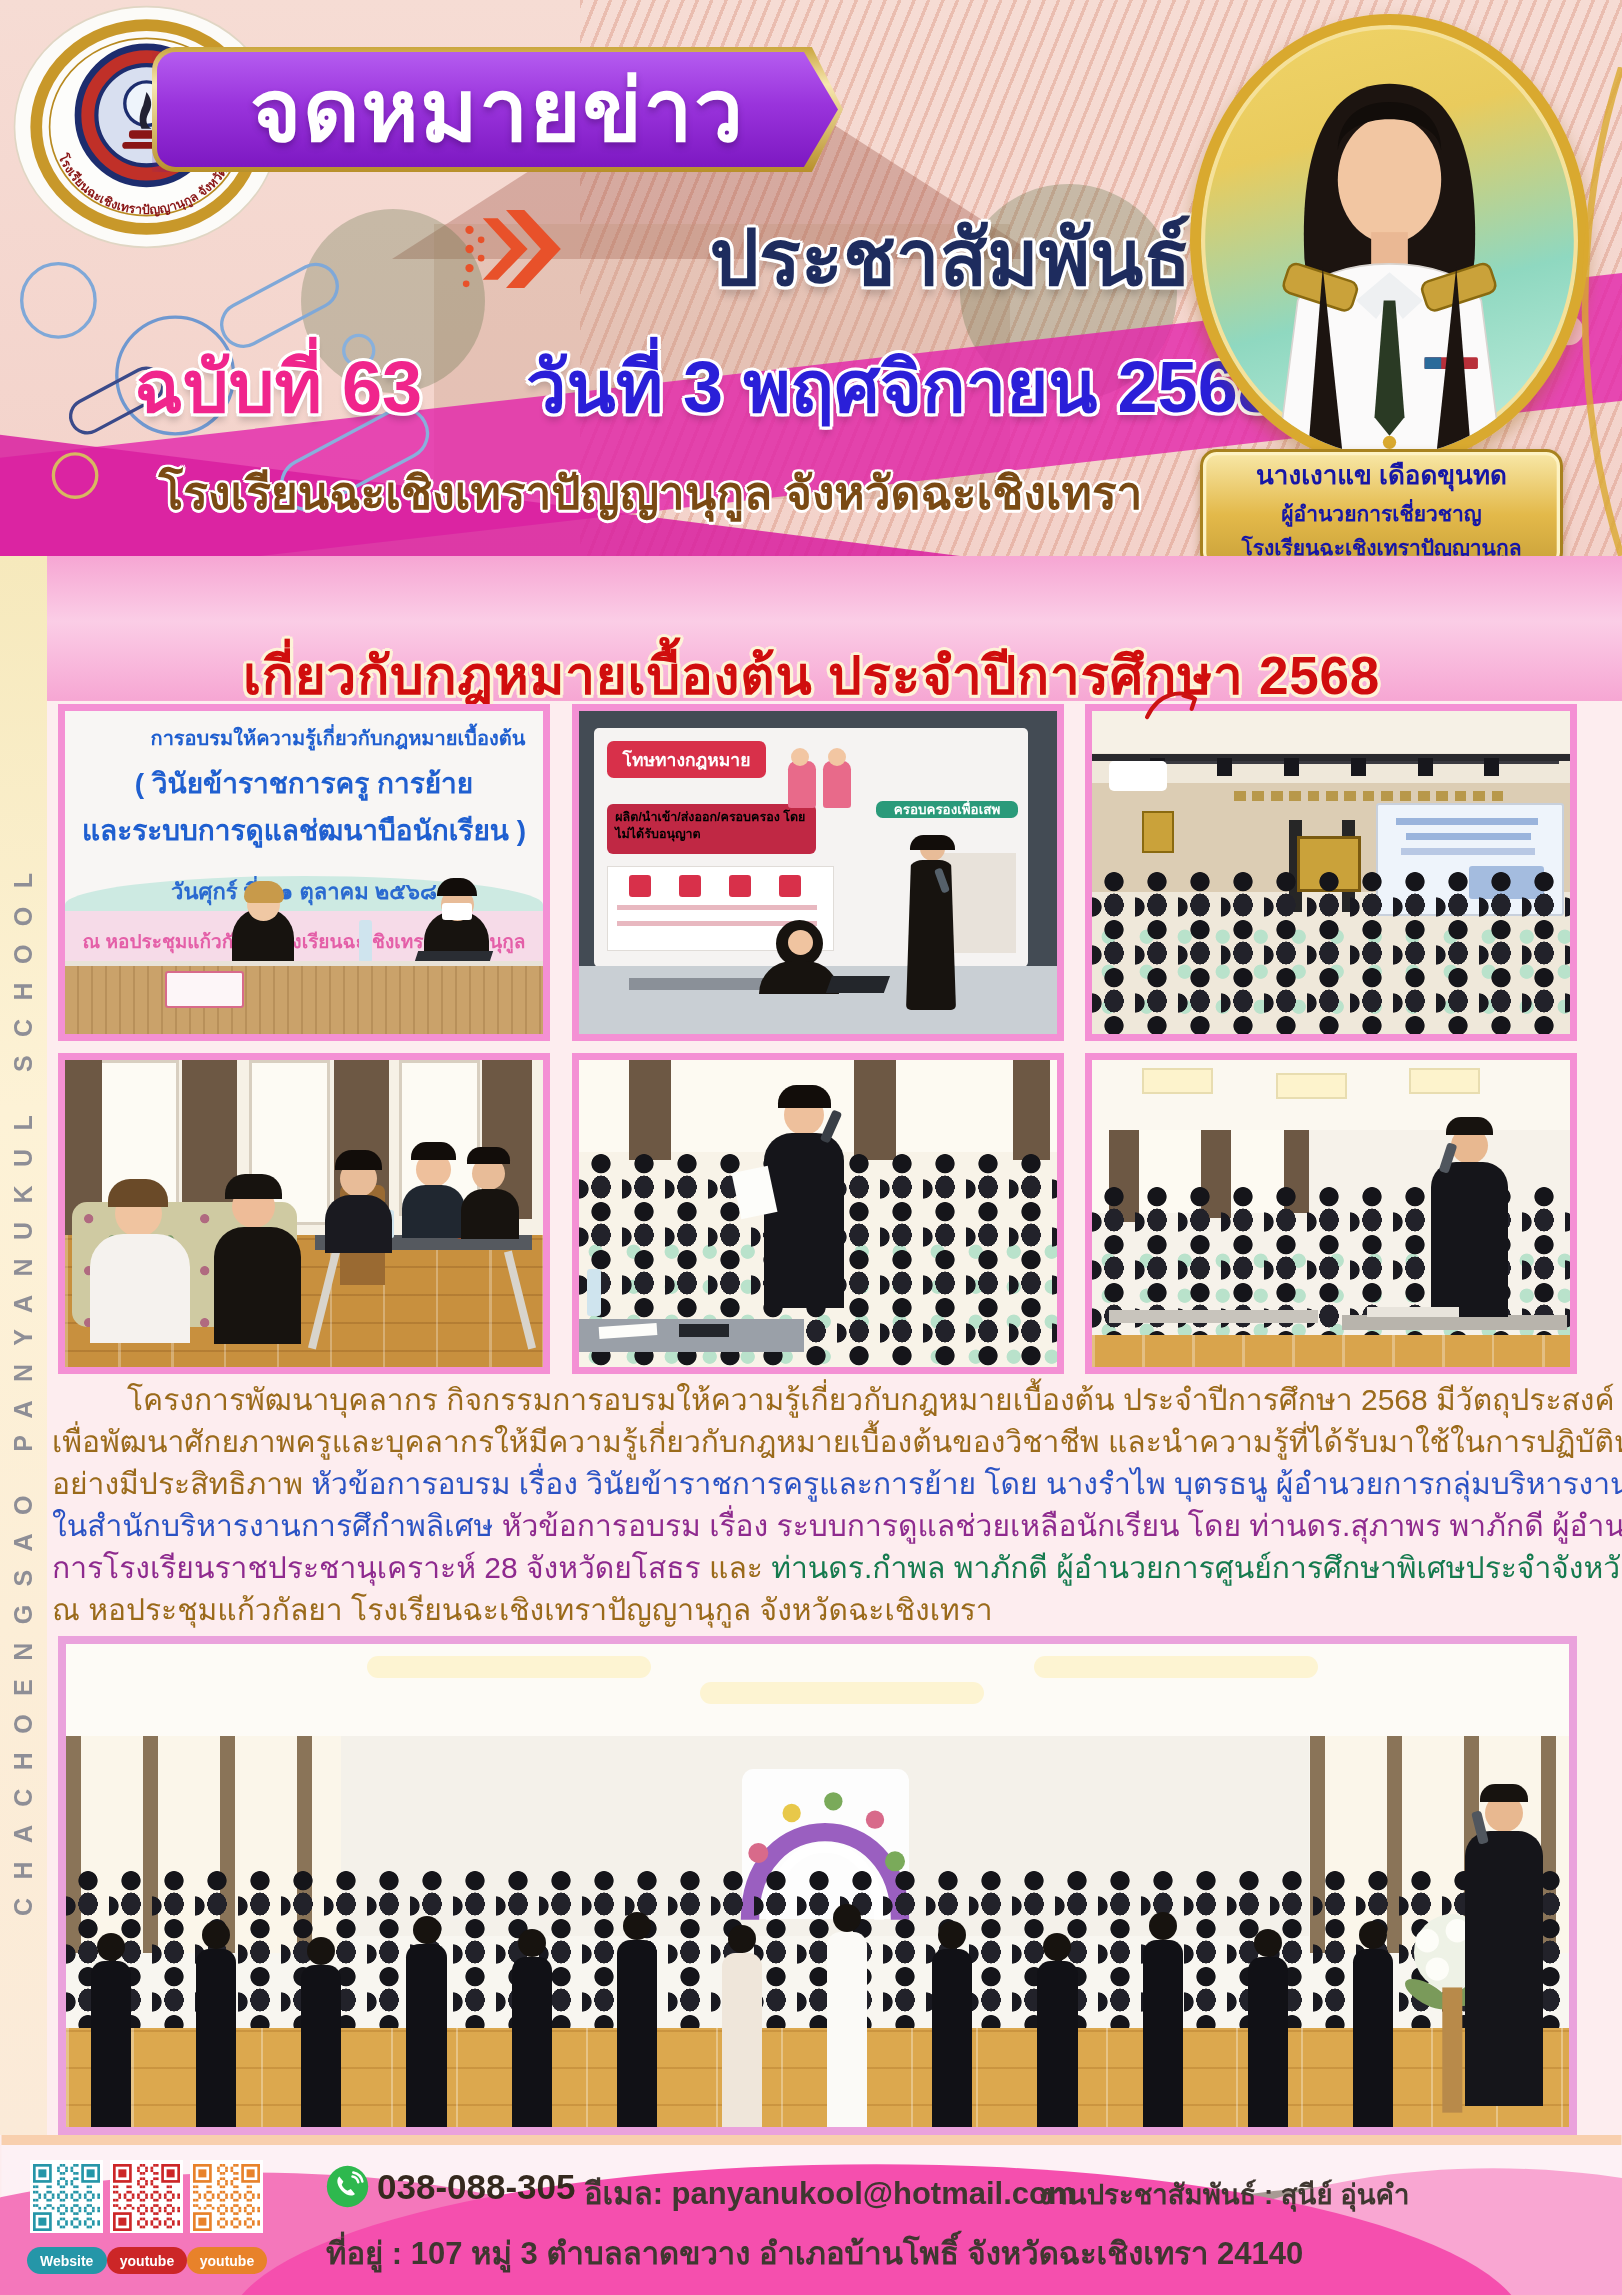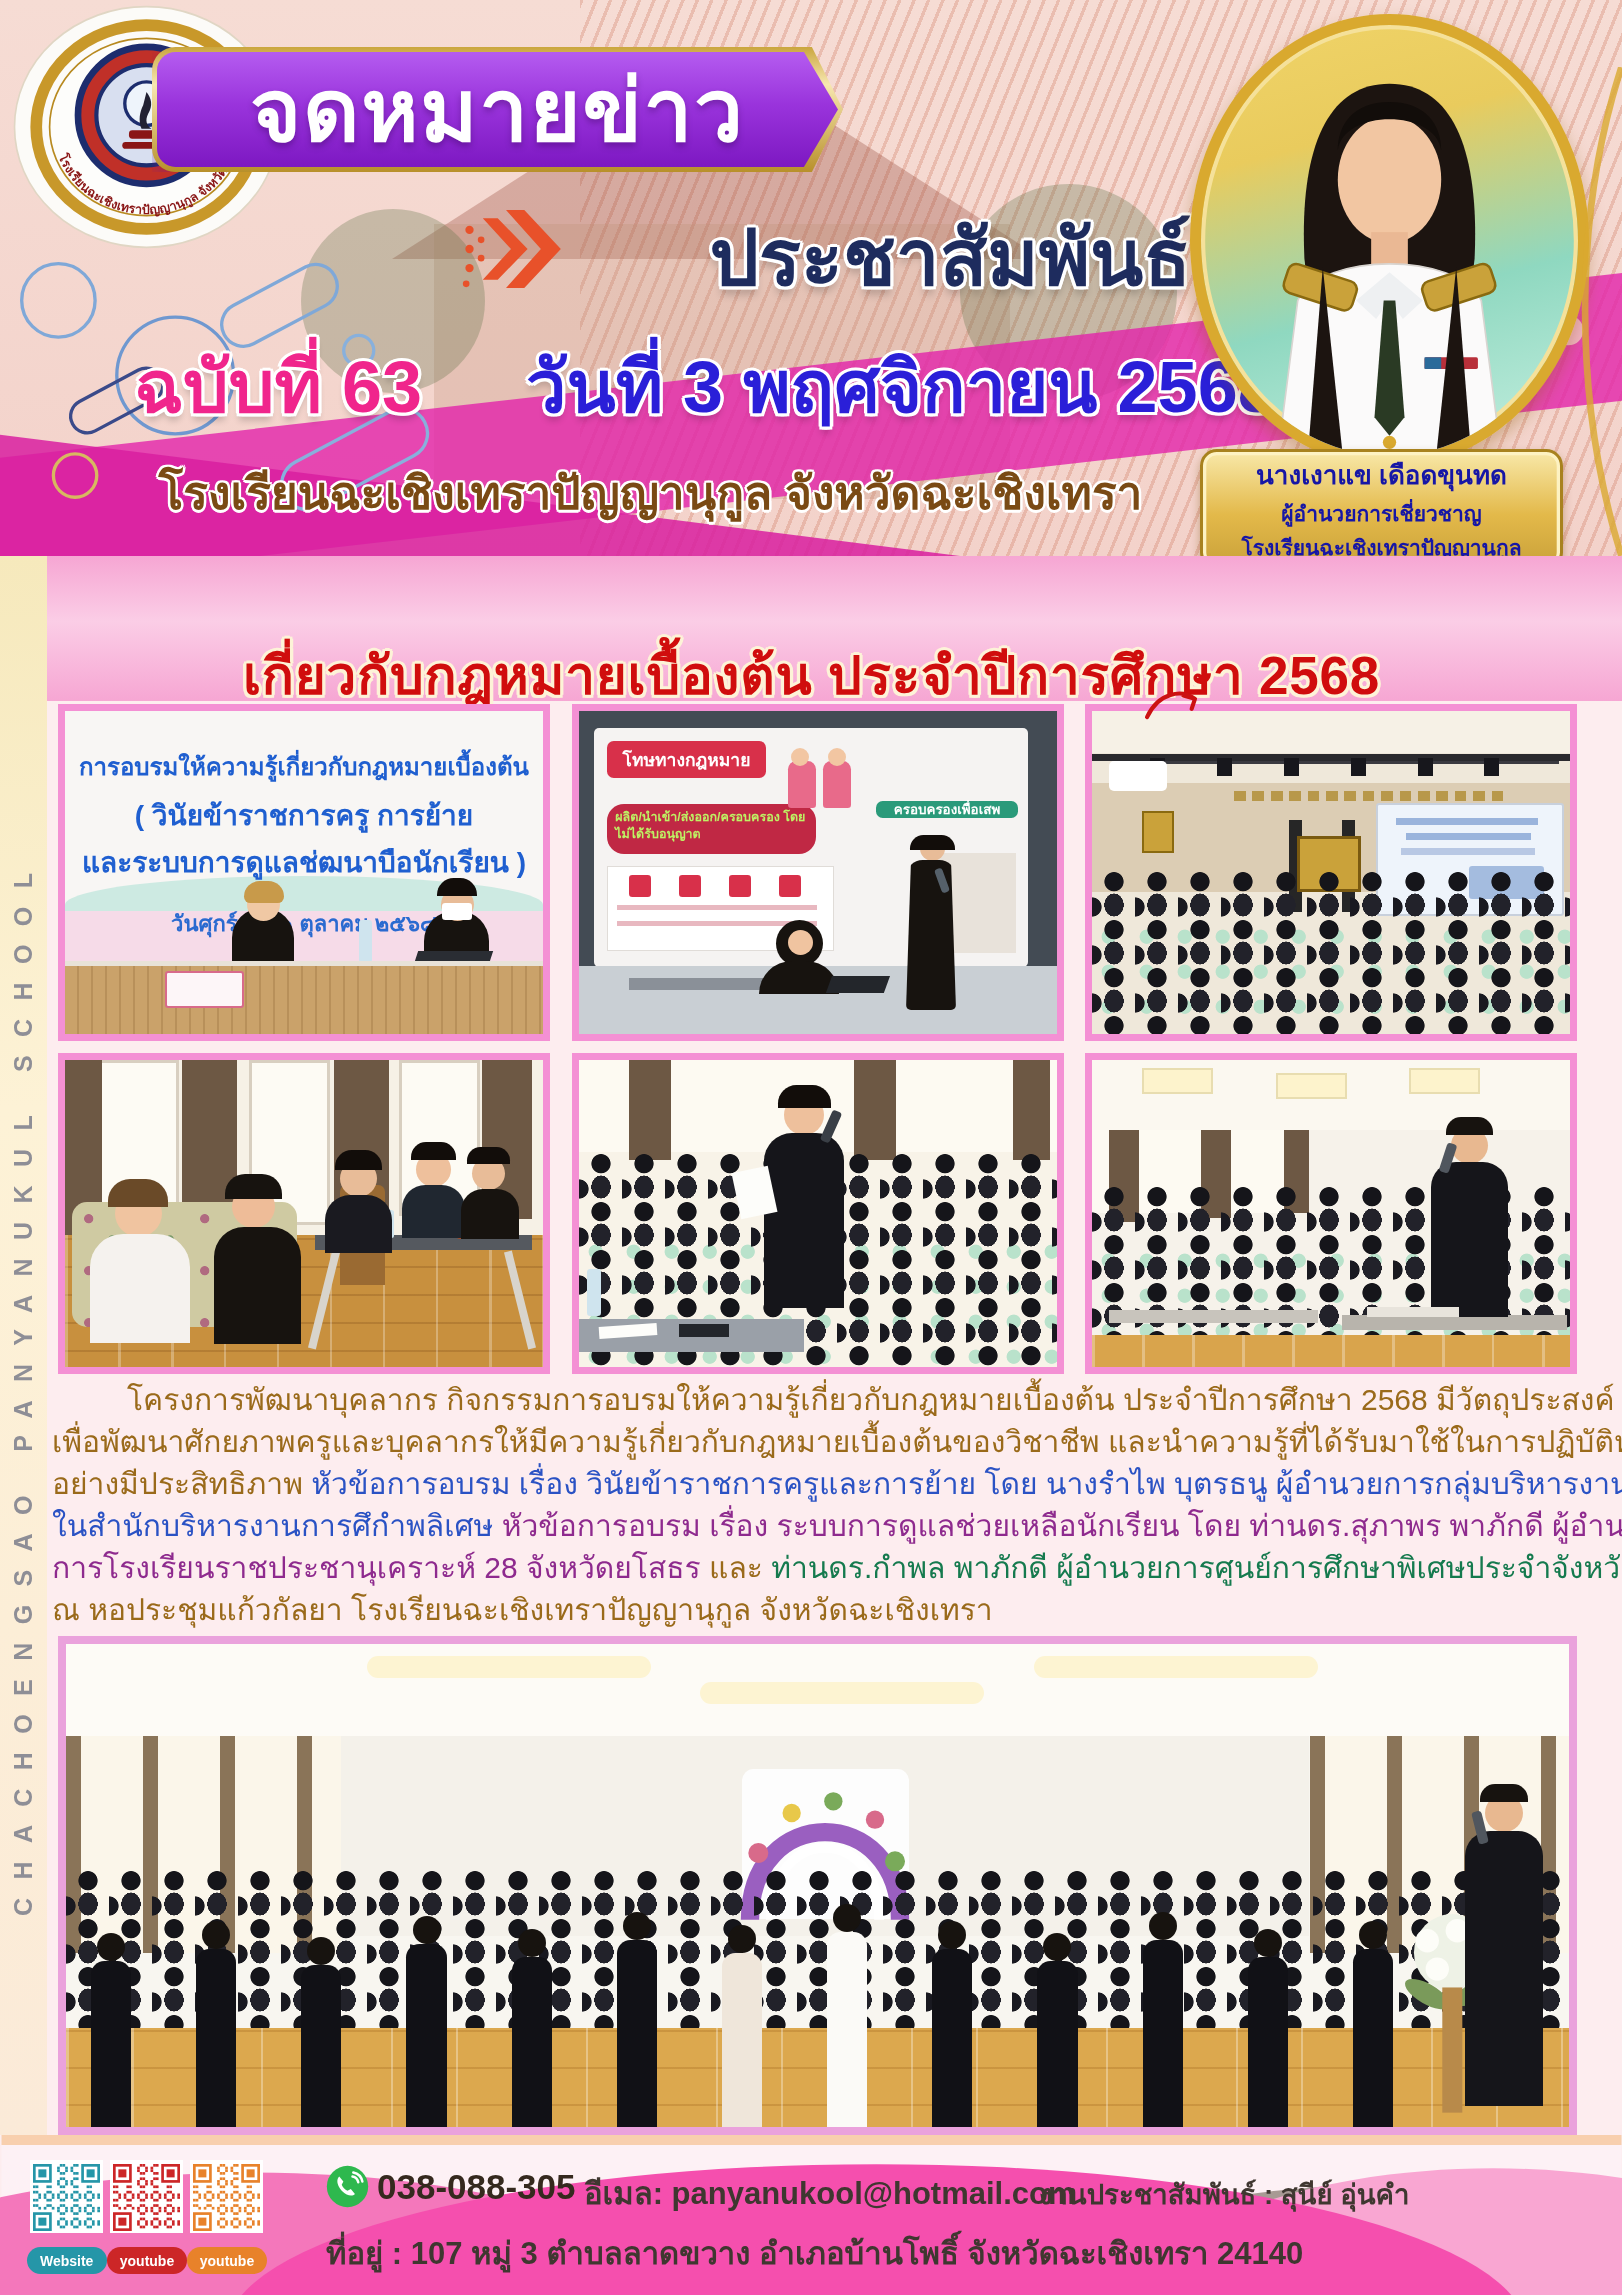--- a/index.html
+++ b/index.html
@@ -57,21 +57,21 @@
      radial-gradient(circle 10px at 0px 37px,#191920 9.2px,rgba(0,0,0,0) 10px),
      radial-gradient(ellipse 16px 19px at 0px 60px,#262630 60%,rgba(0,0,0,0) 61%);
      background-size:43px 48px;}
   .chairs{background-image:radial-gradient(circle 7.5px at 16.7px 16.7px,#b9e2cb 6.7px,rgba(0,0,0,0) 7.5px);background-size:38px 35px;}
   .fg{position:relative;border-radius:13.4px 13.4px 0 0;background:#111116;}
   .fg::before{content:"";position:absolute;left:50%;top:-28px;transform:translateX(-50%);
      width:28px;height:28px;border-radius:50%;background:#17130f;}
   .row{display:flex;align-items:flex-end;}
   
   .p1l{position:relative;width:100%;text-align:center;font-weight:700;}
-  .p1l0{font-size:24px;color:#1f5fd0;margin-top:36px;}
+  .p1l0{font-size:20px;color:#1f5fd0;margin-top:11px;padding-left:34px;}
   .p1l1{font-size:28px;color:#1f5fd0;margin-top:6.7px;}
   .p1l2{font-size:28px;color:#1f5fd0;margin-top:3.3px;}
   .p1l3{font-size:22px;color:#2a6ad0;margin-top:22px;}
   .p1l4{font-size:19px;color:#e45fa8;margin-top:16.7px;}
   
   #para{left:52px;top:1379px;width:1524px;font-size:30px;line-height:42px;font-weight:500;}
   .par-line{white-space:nowrap;}
   .par-line:first-child{text-indent:75px;}
   .seg-brown{color:#9a6a1a;}.seg-blue{color:#2a52c4;}.seg-purple{color:#8e2a8e;}.seg-green{color:#157a4e;}
   
@@ -218,21 +218,21 @@
     <div style="left:372px;top:167px;width:40px;height:18.4px;border-radius:16.7px 16.7px 0 0;background:#120d0a;"></div>
     <div style="left:351px;top:240px;width:75px;height:13.4px;background:#2a2d33;transform:skewX(-18deg);"></div>
     <div style="left:294px;top:209px;width:13.4px;height:43px;background:#cfe4ee;border-radius:3.3px;"></div>
     <div style="left:0;top:250px;width:100%;height:87px;background:repeating-linear-gradient(90deg,#caa26a 0 11.7px,#b8905a 11.7px 14px);border-top:5px solid #e8e2d8;"></div>
     <div style="left:100px;top:260px;width:75px;height:33px;background:#fdf6f8;border:2.5px solid #d86a8a;border-radius:3.3px;"></div>
   </div>
 
   <div class="abs ph" style="left:572px;top:704px;width:492px;height:337px;background:#434b54;">
     <div style="left:15px;top:16.7px;width:434px;height:239px;background:#f5f3f2;border-radius:5px;"></div>
     <div style="left:28px;top:30px;width:159px;height:37px;background:#d8304a;border-radius:6.7px;display:flex;align-items:center;justify-content:center;color:#fff;font-size:17.5px;font-weight:700;">โทษทางกฎหมาย</div>
-    <div style="left:28px;top:93px;width:209px;height:50px;background:#c02844;border-radius:17px;color:#bef264;font-size:12.5px;font-weight:700;padding:5px 8.3px;box-sizing:border-box;line-height:1.35;">ผลิต/นำเข้า/ส่งออก/ครอบครอง โดยไม่ได้รับอนุญาต</div>
+    <div style="left:28px;top:93px;width:209px;height:50px;background:#c02844;border-radius:6px;color:#000000;font-size:12.5px;font-weight:700;padding:5px 8.3px;box-sizing:border-box;line-height:1.35;">ผลิต/นำเข้า/ส่งออก/ครอบครอง โดยไม่ได้รับอนุญาต</div>
     <div style="left:297px;top:90px;width:142px;height:17px;background:#2a9a7a;border-radius:6.7px;display:flex;align-items:center;justify-content:center;color:#fff;font-size:13.4px;font-weight:700;">ครอบครองเพื่อเสพ</div>
     <div style="left:209px;top:50px;width:28px;height:47px;background:#e86a8a;border-radius:8.3px 8.3px 3.3px 3.3px;"></div>
     <div style="left:244px;top:50px;width:28px;height:47px;background:#e86a8a;border-radius:8.3px 8.3px 3.3px 3.3px;"></div>
     <div style="left:212px;top:37px;width:18.4px;height:18.4px;border-radius:50%;background:#f2c6a2;"></div>
     <div style="left:249px;top:37px;width:18.4px;height:18.4px;border-radius:50%;background:#f2c6a2;"></div>
     <div style="left:28px;top:155px;width:225px;height:83px;background:#fff;border:1.7px solid #e0dcd8;"></div>
     <div style="left:50px;top:164px;width:22px;height:22px;background:#d8304a;border-radius:3.3px;"></div>
     <div style="left:100px;top:164px;width:22px;height:22px;background:#d8304a;border-radius:3.3px;"></div>
     <div style="left:150px;top:164px;width:22px;height:22px;background:#d8304a;border-radius:3.3px;"></div>
     <div style="left:200px;top:164px;width:22px;height:22px;background:#d8304a;border-radius:3.3px;"></div>

